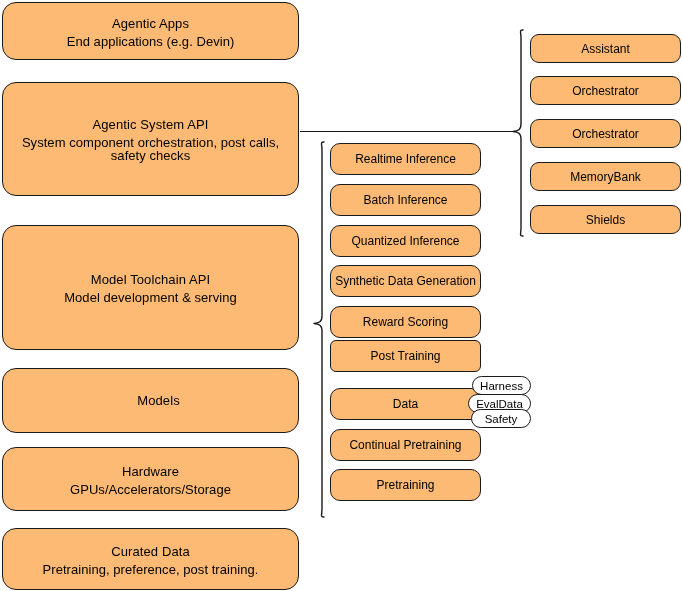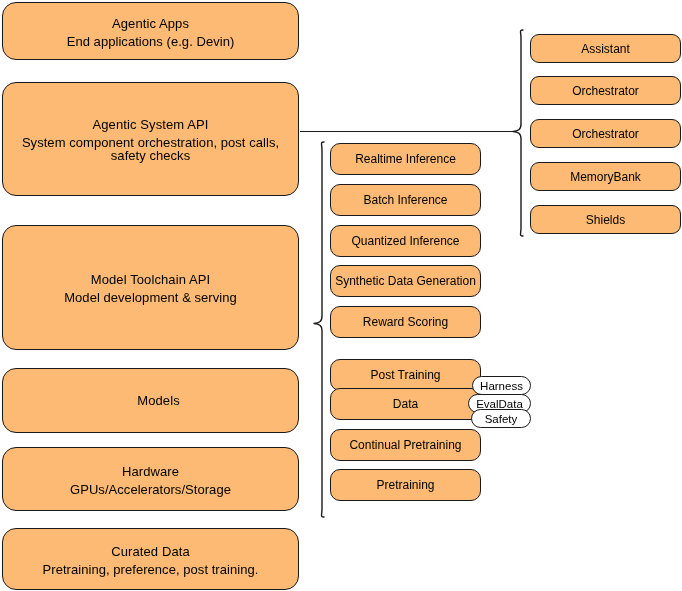--- a/index.html
+++ b/index.html
@@ -154,21 +154,21 @@
   </div>
   <div class="box mid-box" style="top:184px;">
     <div class="mid-label">Batch Inference</div>
   </div>
   <div class="box mid-box" style="top:265px;">
     <div class="mid-label">Synthetic Data Generation</div>
   </div>
   <div class="box mid-box" style="top:306px;">
     <div class="mid-label">Reward Scoring</div>
   </div>
-  <div class="box mid-box" style="top:359px;">
+  <div class="box mid-box" style="top:340px;border-radius:6px;">
     <div class="mid-label">Post Training</div>
   </div>
   <div class="box mid-box" style="top:388px;">
     <div class="mid-label">Data</div>
   </div>
   <div class="box mid-box" style="top:429px;">
     <div class="mid-label">Continual Pretraining</div>
   </div>
   <div class="box mid-box" style="top:469px;">
     <div class="mid-label">Pretraining</div>

